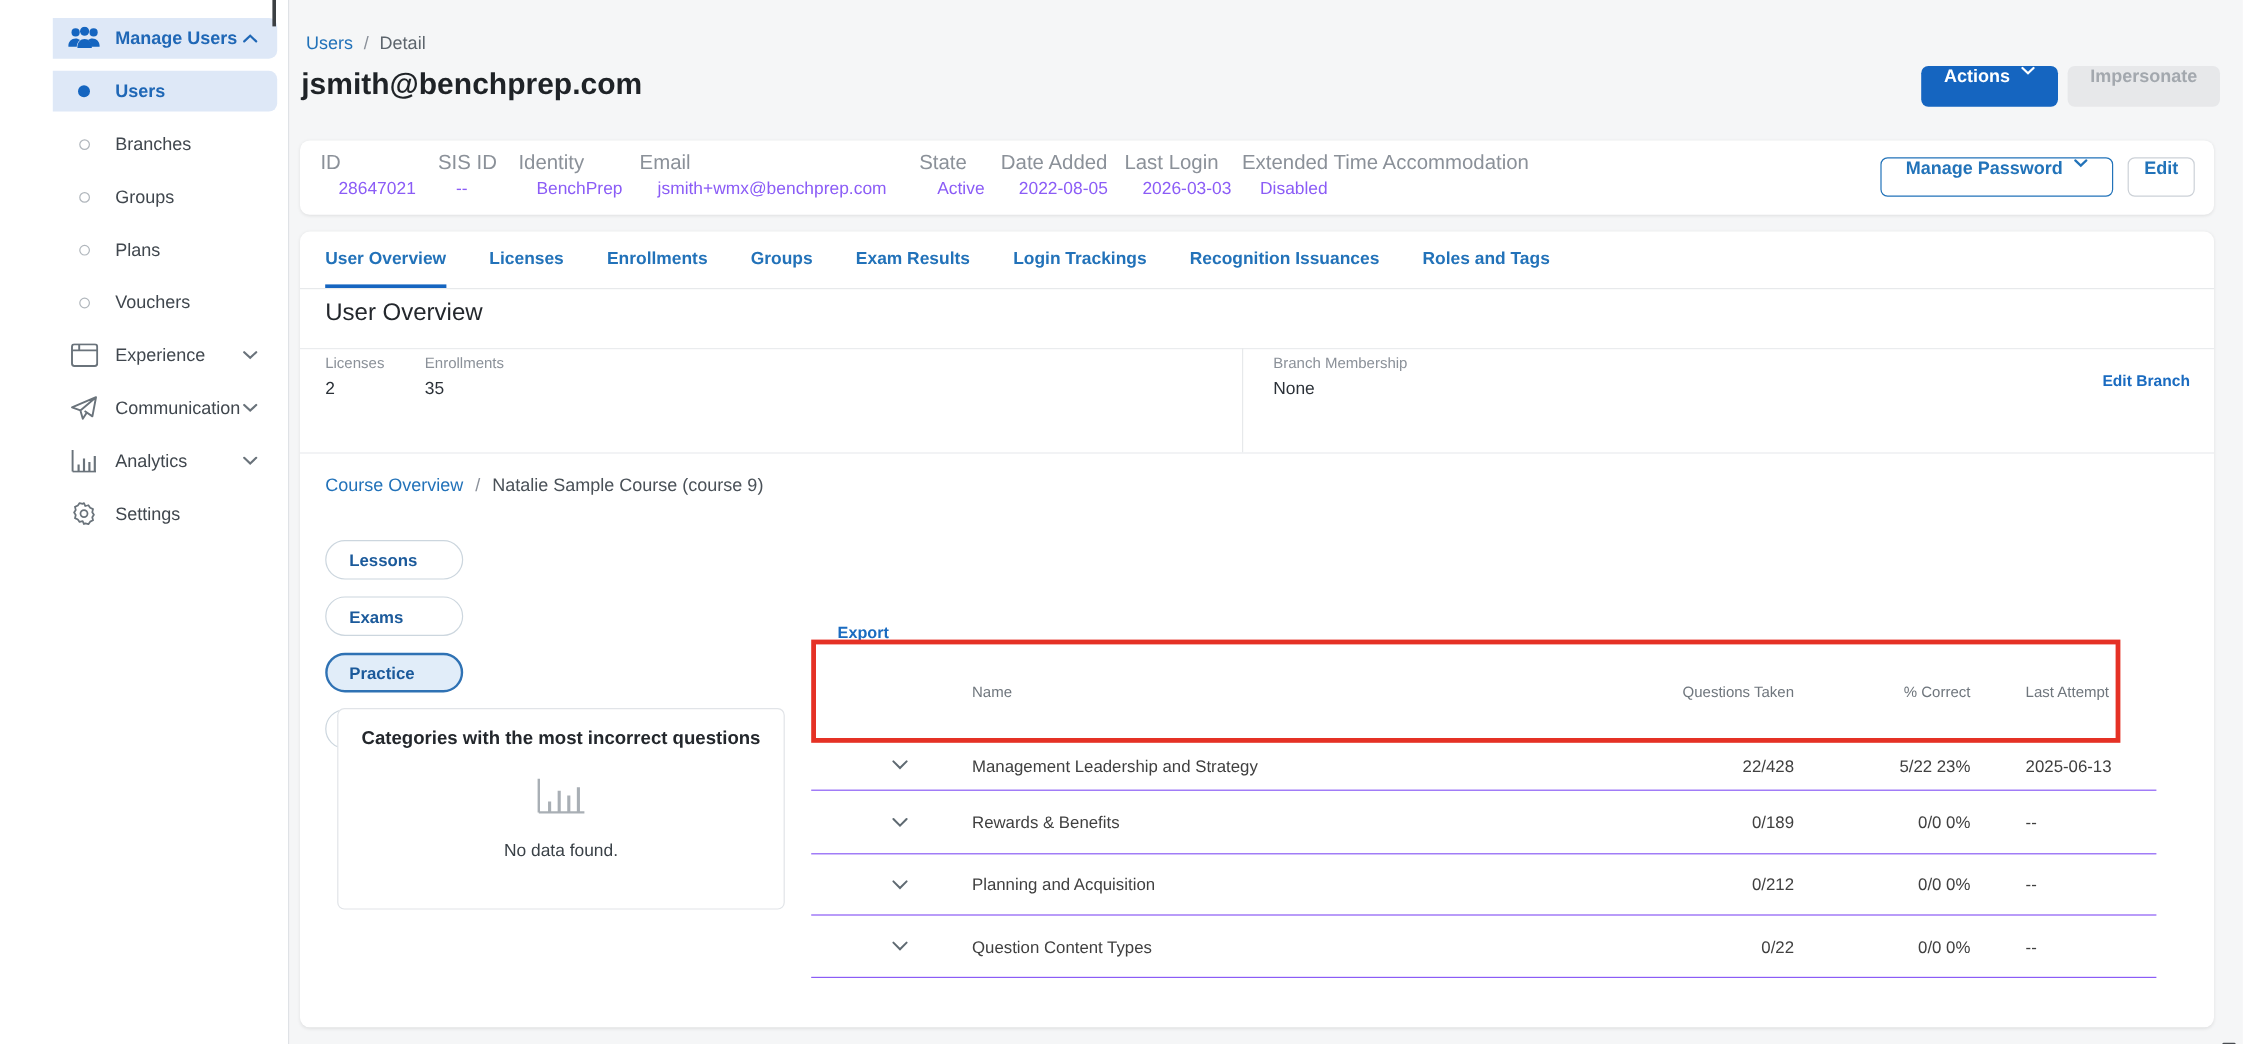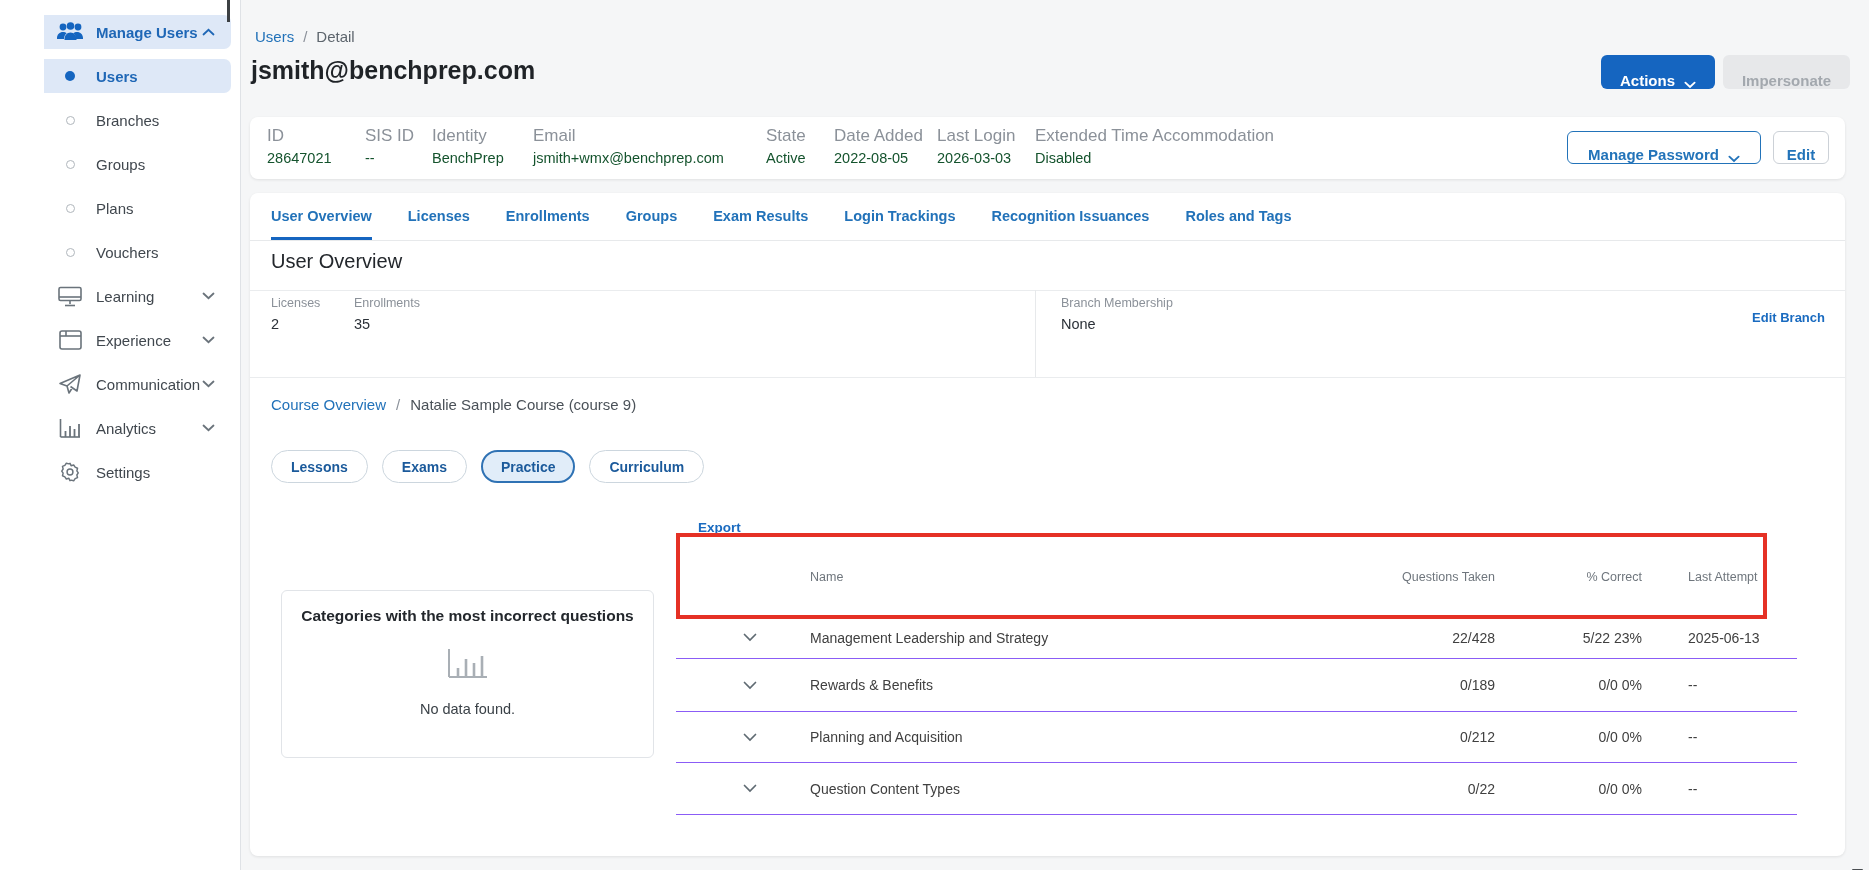--- a/index.html
+++ b/index.html
@@ -20,31 +20,31 @@
   .sb-chev { margin-right:16px; display:flex; align-items:center; }
   .dot { width:10px; height:10px; border-radius:50%; background:#1565c0; }
   .ring { width:9px; height:9px; border-radius:50%; border:1.5px solid #b0b6bc; background:#fff; }
   .sb-thumb { position:absolute; left:227px; top:0; width:3px; height:22px; background:#3c4043; }
   
   .content { position:absolute; left:242px; top:12px; width:1627px; height:870px; }
   .breadcrumb { position:absolute; left:13px; top:16px; font-size:15px; color:#5d656d; }
   .breadcrumb .lnk { color:#2272b9; cursor:pointer; }
   .breadcrumb .sep { margin:0 9px; color:#8a9099; }
   .page-title { position:absolute; left:9px; top:44px; font-size:25px; font-weight:700; color:#1f2327; }
-  .btn { display:inline-flex; align-items:flex-end; justify-content:center; gap:9px;
+  .btn { display:inline-flex; align-items:flex-start; justify-content:center; gap:9px;
     height:34px; border-radius:6px; font-size:15px; font-weight:700; cursor:pointer; }
   .btn-primary { position:absolute; left:1359px; top:43px; width:114px; background:#1565c0; color:#fff; }
   .btn-disabled { position:absolute; left:1481px; top:43px; width:127px; background:#e7e8ea; color:#a3a8ae; cursor:default; }
   
   .info-card { position:absolute; left:8px; top:105px; width:1595px; height:62px;
     background:#fff; border-radius:8px; box-shadow:0 1px 3px rgba(0,0,0,.09); padding:9px 0 0 17px; }
   .fields { display:flex; }
   .fld { flex:0 0 auto; }
   .fld .lab { font-size:17px; color:#8b9199; margin-bottom:4px; }
-  .fld .val { font-size:14.5px; color:#14532d; }
+  .fld .val { font-size:14.5px; color:#8b5cf6;margin-left:15px; }
   .w0{width:98px}.w1{width:67px}.w2{width:101px}.w3{width:233px}.w4{width:68px}.w5{width:103px}.w6{width:98px}.w7{width:300px}
   .btn-outline-blue { position:absolute; left:1317px; top:14px; width:194px; height:33px;
     border:1px solid #2273b9; background:#fff; color:#2273b9; }
   .btn-outline-gray { position:absolute; left:1523px; top:14px; width:56px; height:33px;
     border:1px solid #ccd1d7; background:#fff; color:#2273b9; }
   
   .main-card { position:absolute; left:8px; top:181px; width:1595px; height:663px;
     background:#fff; border-radius:8px; box-shadow:0 1px 3px rgba(0,0,0,.09); }
   .tabs { display:flex; gap:36px; padding-left:21px; height:48px; border-bottom:1px solid #e7e9eb; }
   .tab { font-size:14.5px; font-weight:600; color:#2272b9; line-height:46px; cursor:pointer;
@@ -55,21 +55,21 @@
   .hr2 { position:absolute; left:0; top:184px; width:100%; height:1px; background:#eaecee; }
   .vdiv { position:absolute; left:785px; top:97px; width:1px; height:87px; background:#e7e9eb; }
   .stat { position:absolute; top:103px; }
   .stat .lab { font-size:12.5px; color:#8b9199; margin-bottom:6px; }
   .stat .val { font-size:14.5px; color:#2b3138; }
   .stat.s0 { left:21px; } .stat.s1 { left:104px; } .stat.branch { left:811px; }
   .edit-branch { position:absolute; right:20px; top:117px; font-size:13px; font-weight:700; color:#1a6bc0; cursor:pointer; }
   .course-bc { position:absolute; left:21px; top:203px; font-size:15px; color:#4a5158; }
   .course-bc .lnk { color:#2272b9; cursor:pointer; }
   .course-bc .sep { margin:0 10px; color:#8a9099; }
-  .pills { position:absolute; left:21px; top:257px; display:flex; gap:14px; }
+  .pills { position:absolute; left:21px; top:257px; display:flex; gap:14px;flex-direction:column; }
   .pill { height:33px; padding:0 19px; display:flex; align-items:center; border-radius:17px;
     border:1px solid #ccd6de; background:#fff; color:#1b5a9b; font-size:14px; font-weight:600; cursor:pointer; }
   .pill.active { border:2px solid #2f72b4; background:#e1edf9; padding:0 18px; }
   
   .cat-card { position:absolute; left:31px; top:397px; width:373px; height:168px;
     border:1px solid #e1e4e8; border-radius:6px; background:#fff; text-align:center; padding-top:16px; }
   .cat-title { font-size:15.5px; font-weight:700; color:#23272c; }
   .cat-icon { margin:22px auto 0; width:48px; }
   .cat-empty { margin-top:20px; font-size:14.5px; color:#3a4147; }
   
@@ -139,36 +139,20 @@
     <span class="sb-label">Plans</span>
   </div>
   <div class="sb-item">
     <span class="sb-icon">
         <span class="ring"></span>
       </span>
     <span class="sb-label">Vouchers</span>
   </div>
   <div class="sb-item">
     <span class="sb-icon">
-      <svg width="24" height="21" viewBox="0 0 24 21" fill="none" stroke="#6a737b" stroke-width="1.6">
-        <rect x="1" y="1.5" width="22" height="13" rx="1.5"></rect>
-          <path d="M1 11h22"></path>
-          <path d="M12 14.5v3.5"></path>
-          <path d="M7 19.5h10"></path>
-      </svg>
-    </span>
-    <span class="sb-label">Learning</span>
-    <span class="sb-chev">
-      <svg width="13" height="8" viewBox="0 0 13 8">
-          <path d="M1.5 1.5 6.5 6.2 11.5 1.5" fill="none" stroke="#6a737b" stroke-width="1.8" stroke-linecap="round"></path>
-        </svg>
-    </span>
-  </div>
-  <div class="sb-item">
-    <span class="sb-icon">
       <svg width="23" height="20" viewBox="0 0 23 20" fill="none" stroke="#6a737b" stroke-width="1.6">
         <rect x="1" y="1" width="21" height="18" rx="2"></rect>
           <path d="M1 6h21"></path>
           <path d="M7 1v5"></path>
       </svg>
     </span>
     <span class="sb-label">Experience</span>
     <span class="sb-chev">
       <svg width="13" height="8" viewBox="0 0 13 8">
           <path d="M1.5 1.5 6.5 6.2 11.5 1.5" fill="none" stroke="#6a737b" stroke-width="1.8" stroke-linecap="round"></path>

